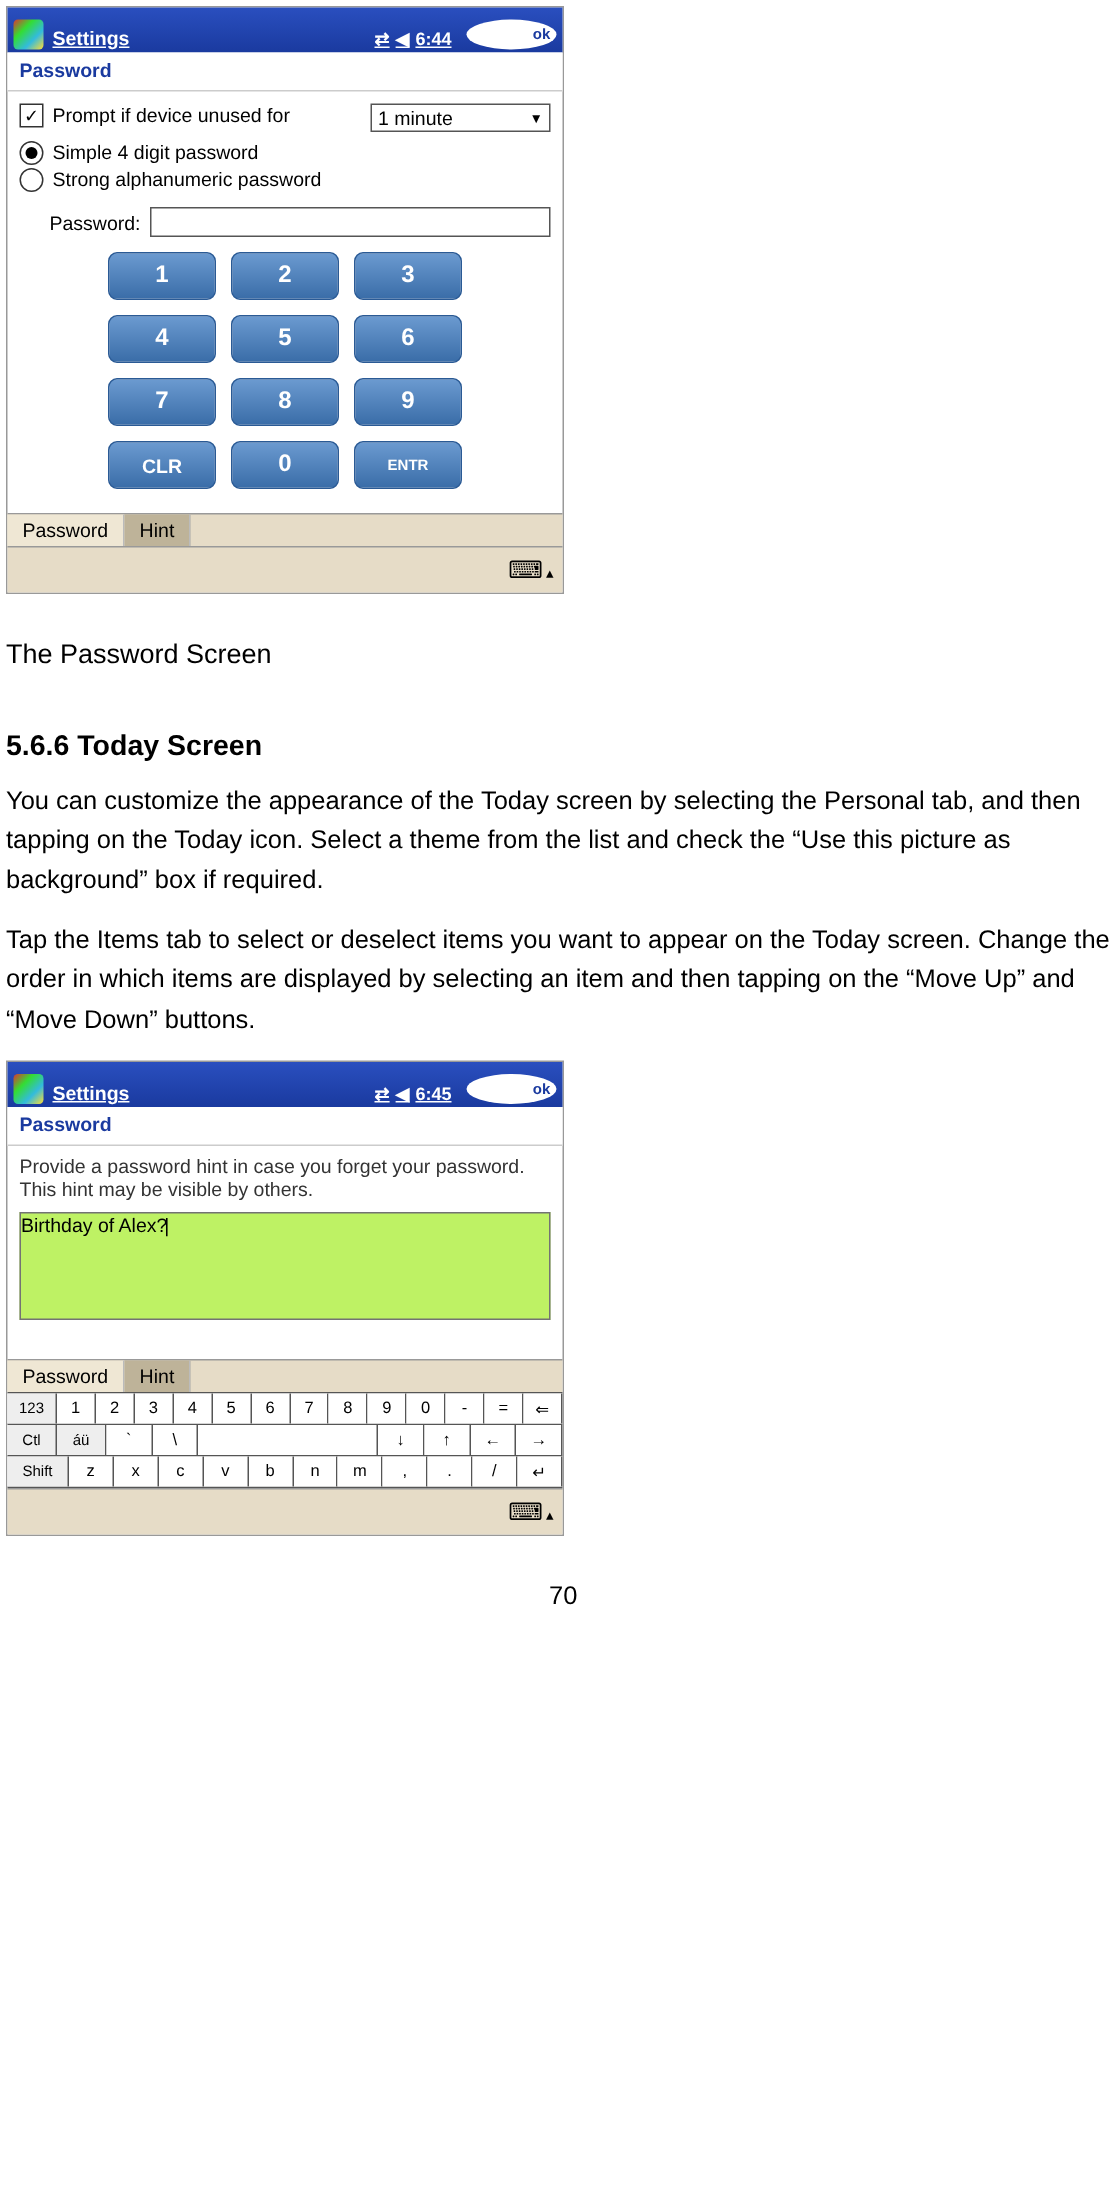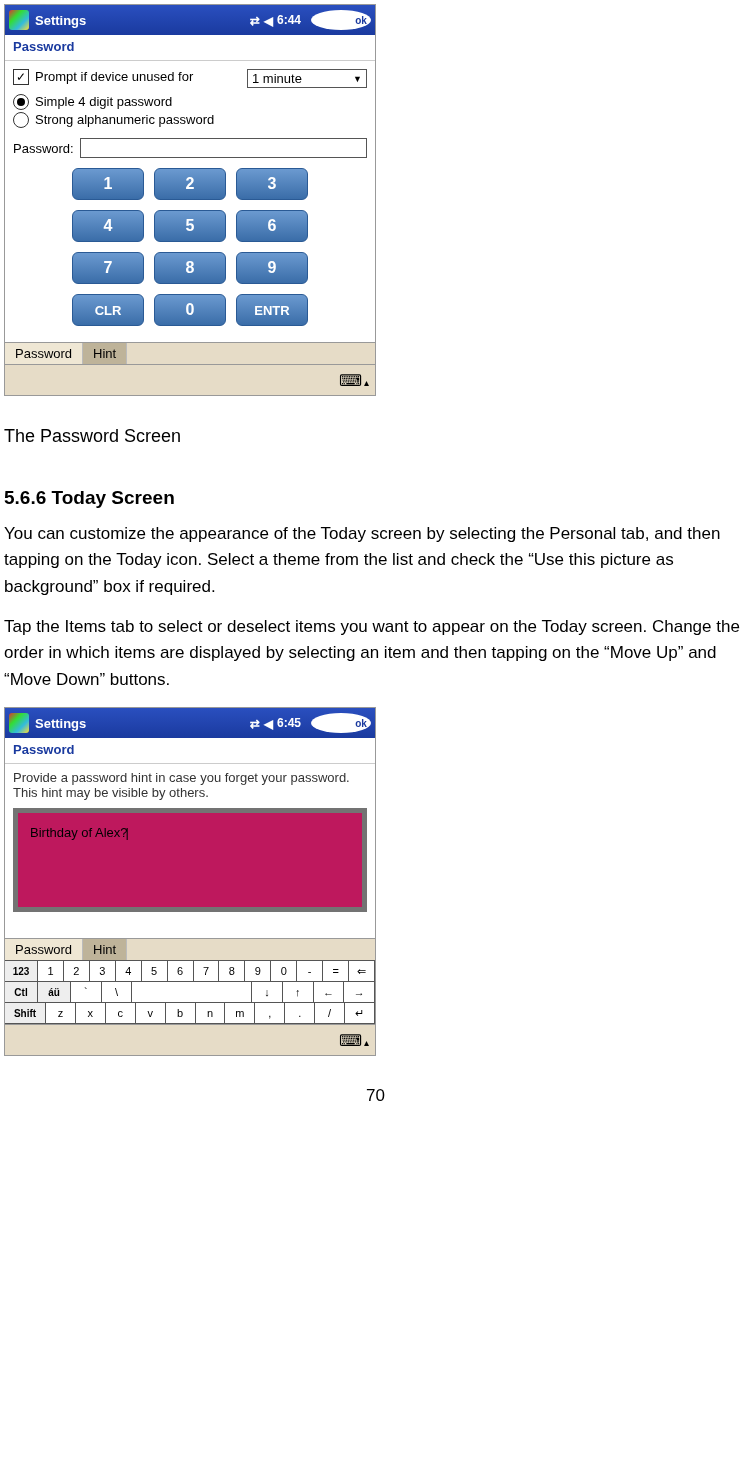--- a/index.html
+++ b/index.html
@@ -14,24 +14,25 @@
     border: 1px solid #999;
     width: 370px;
     background: #fff;
     font-family: Tahoma, sans-serif;
     font-size: 13px;
   }
   .titlebar {
     background: linear-gradient(to bottom, #2a4fbf, #1a3a9f);
     color: #fff;
     display: flex;
-    align-items: center;
+    align-items: flex-end;
     padding: 2px 4px;
     height: 26px;
     font-weight: bold;
+    text-decoration: underline;
   }
   .winlogo {
     background: linear-gradient(135deg, #d33, #3d3, #3bd, #fd3);
     width: 20px; height: 20px;
     border-radius: 3px;
     margin-right: 6px;
     flex-shrink: 0;
   }
   .titlebar-title { flex: 1; }
   .status-icons { display: flex; align-items: center; gap: 4px; margin: 0 6px; }
@@ -65,38 +66,38 @@
     display: inline-flex; align-items: center; justify-content: center;
     margin-right: 6px; flex-shrink: 0;
   }
   .radio .dot { width: 8px; height: 8px; background: #000; border-radius: 50%; }
   .dropdown {
     border: 1px solid #555; padding: 1px 4px; margin-left: auto;
     display: flex; align-items: center; justify-content: space-between;
     width: 110px; background: #fff;
   }
   .dropdown::after { content: "▼"; font-size: 9px; }
-  .pw-label { margin-right: 6px; }
+  .pw-label { margin-right: 6px; margin-left: 20px; }
   .pw-input {
     border: 1px solid #555; flex: 1; height: 18px; background: #fff;
   }
   .keypad {
     display: grid; grid-template-columns: repeat(3, 72px);
     gap: 10px; justify-content: center; padding: 8px 0 12px;
   }
   .kp-btn {
     background: linear-gradient(to bottom, #6b9ad0, #3a6da8);
     border: 1px solid #2a5a95; border-radius: 6px;
     color: #fff; font-weight: bold; font-size: 16px;
     height: 30px; display: flex; align-items: center; justify-content: center;
   }
   .hint-body { padding: 6px 8px 4px; }
   .hint-text { font-size: 13px; color: #333; margin-bottom: 8px; }
   .hint-box {
-    border: 5px solid #737373; padding: 12px; height: 70px; background: #be185d;
+    border: 1px solid #737373; padding: 0; height: 70px; background: #bef264;
   }
   .cursor-line::after { content: "|"; margin-left: -2px; }
   .bottom-tabs {
     display: flex; background: #e6dcc7;
     border-top: 1px solid #999;
   }
   .btab { padding: 3px 10px; border-right: 1px solid #bbb; font-size: 13px; background: #efe7d4; }
   .btab.active { background: #beb399; }
   .sip-bar {
     display: flex; justify-content: flex-end; align-items: center;
@@ -112,21 +113,21 @@
   .osk {
     font-family: Tahoma, sans-serif; font-size: 11px;
     border-top: 1px solid #555; background: #fff;
   }
   .osk-row { display: flex; border-bottom: 1px solid #555; }
   .osk-key {
     border-right: 1px solid #555; flex: 1;
     display: flex; align-items: center; justify-content: center;
     height: 20px; background: #fff; min-width: 0;
   }
-  .osk-key.fn { flex: 0 0 32px; background: #eee; font-weight: bold; font-size: 10px; }
+  .osk-key.fn { flex: 0 0 32px; background: #eee; font-weight: normal; font-size: 10px; }
   .osk-key.fn-wide { flex: 0 0 40px; }
   .osk-key.bs::before { content: "⇐"; }
   .osk-key.down::before { content: "↓"; }
   .osk-key.up::before { content: "↑"; }
   .osk-key.left::before { content: "←"; }
   .osk-key.right::before { content: "→"; }
   .osk-key.enter::before { content: "↵"; }
 </style>
 </head>
 <body>
@@ -170,21 +171,21 @@
       <div class="kp-btn">2</div>
       <div class="kp-btn">3</div>
       <div class="kp-btn">4</div>
       <div class="kp-btn">5</div>
       <div class="kp-btn">6</div>
       <div class="kp-btn">7</div>
       <div class="kp-btn">8</div>
       <div class="kp-btn">9</div>
       <div class="kp-btn" style="font-size:13px">CLR</div>
       <div class="kp-btn">0</div>
-      <div class="kp-btn" style="font-size:13px">ENTR</div>
+      <div class="kp-btn" style="font-size:10px">ENTR</div>
     </div>
   </div>
   <div class="bottom-tabs">
     <div class="btab">Password</div>
     <div class="btab active">Hint</div>
   </div>
   <div class="sip-bar">
     <span class="sip-icon"></span>
   </div>
 </div>

